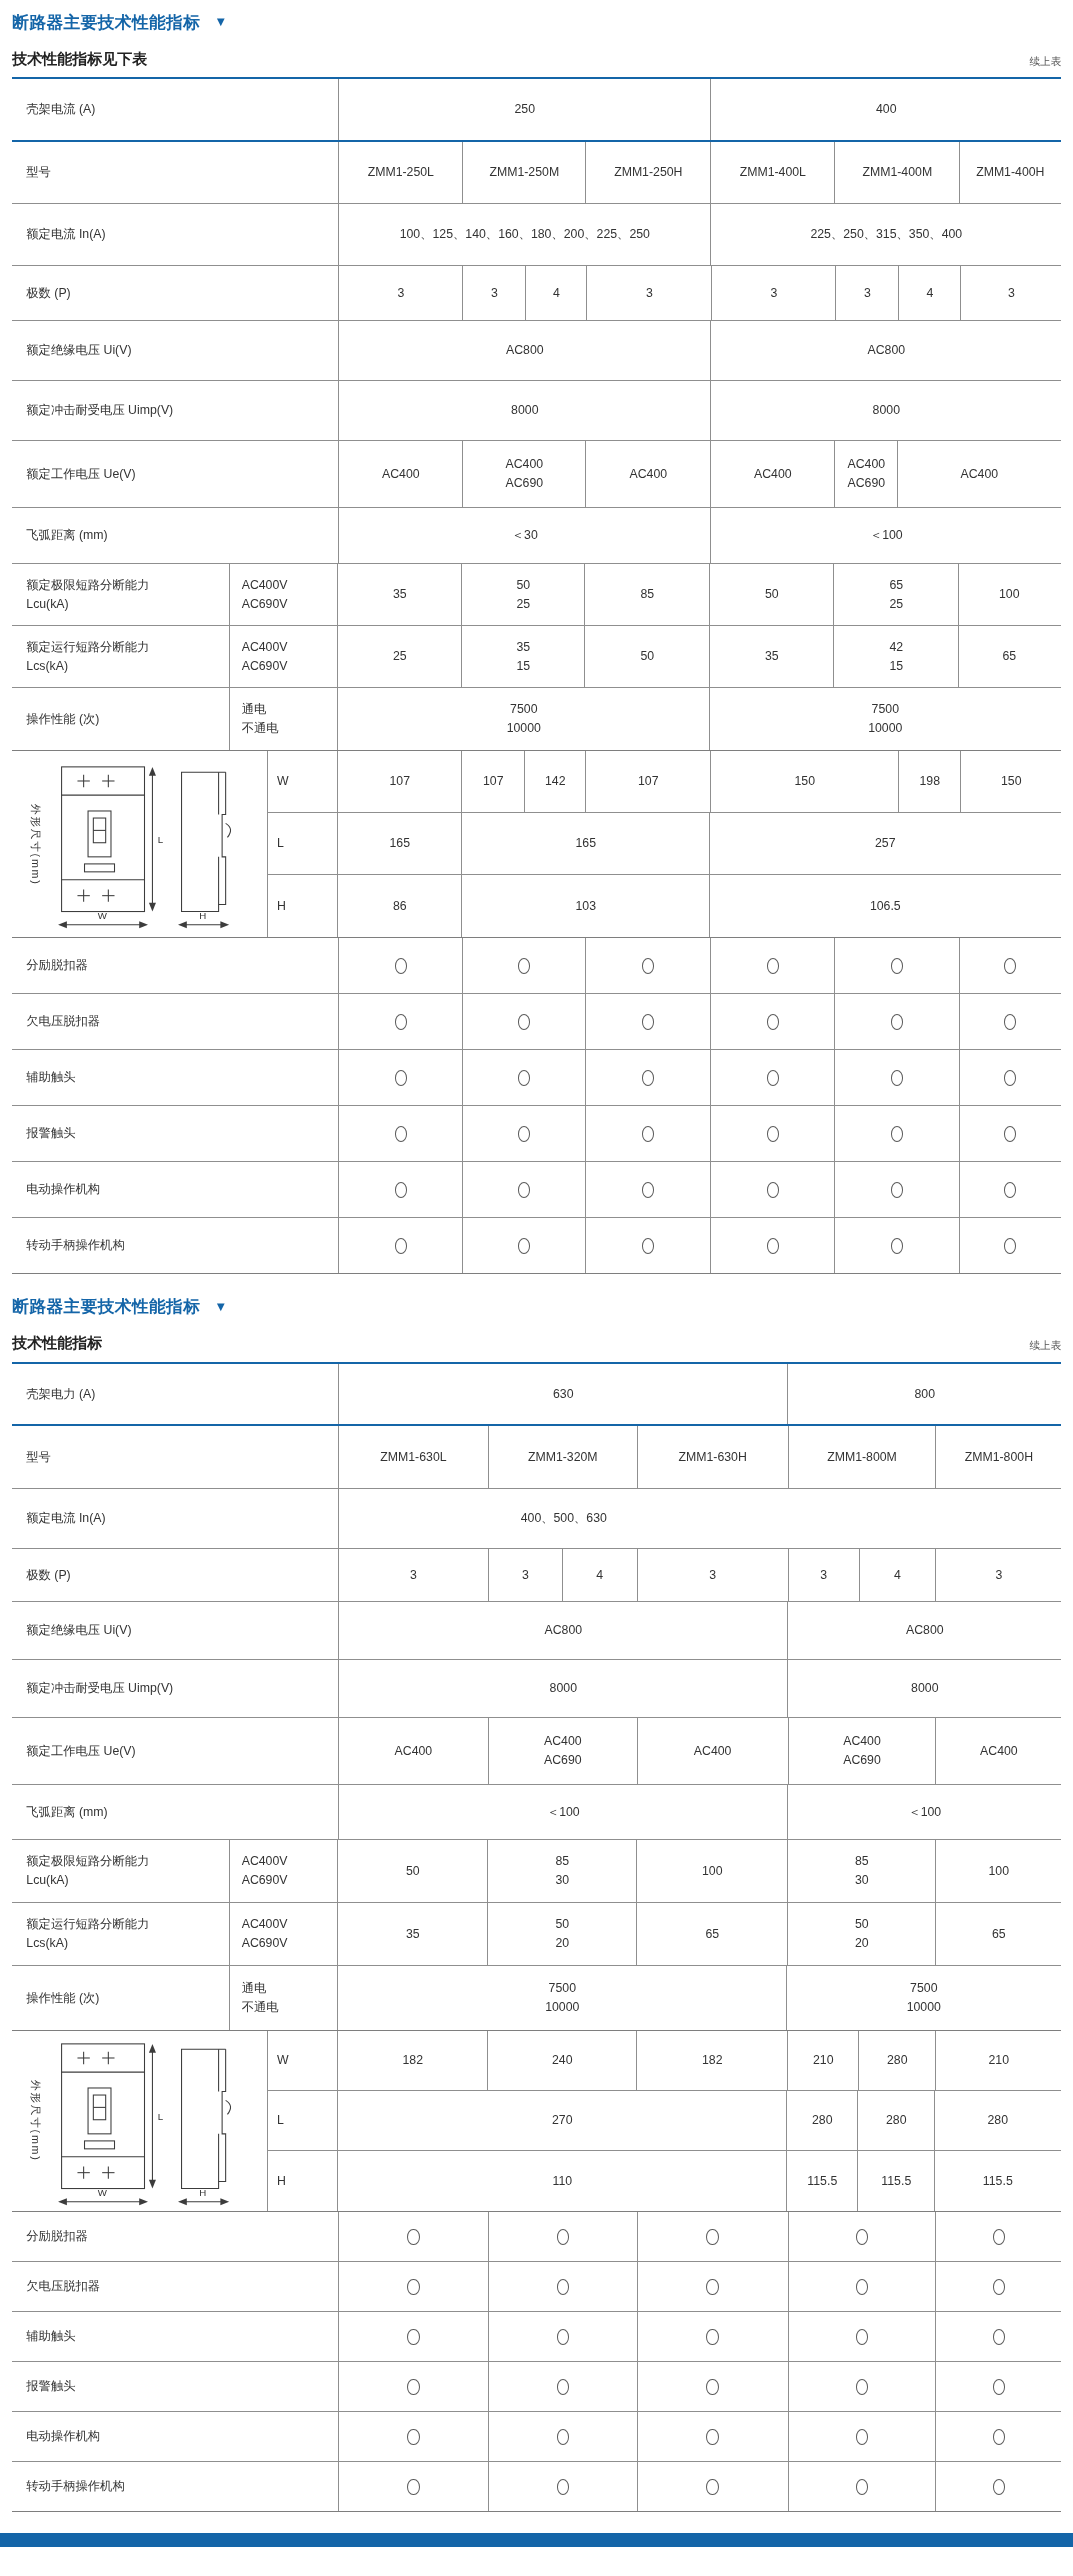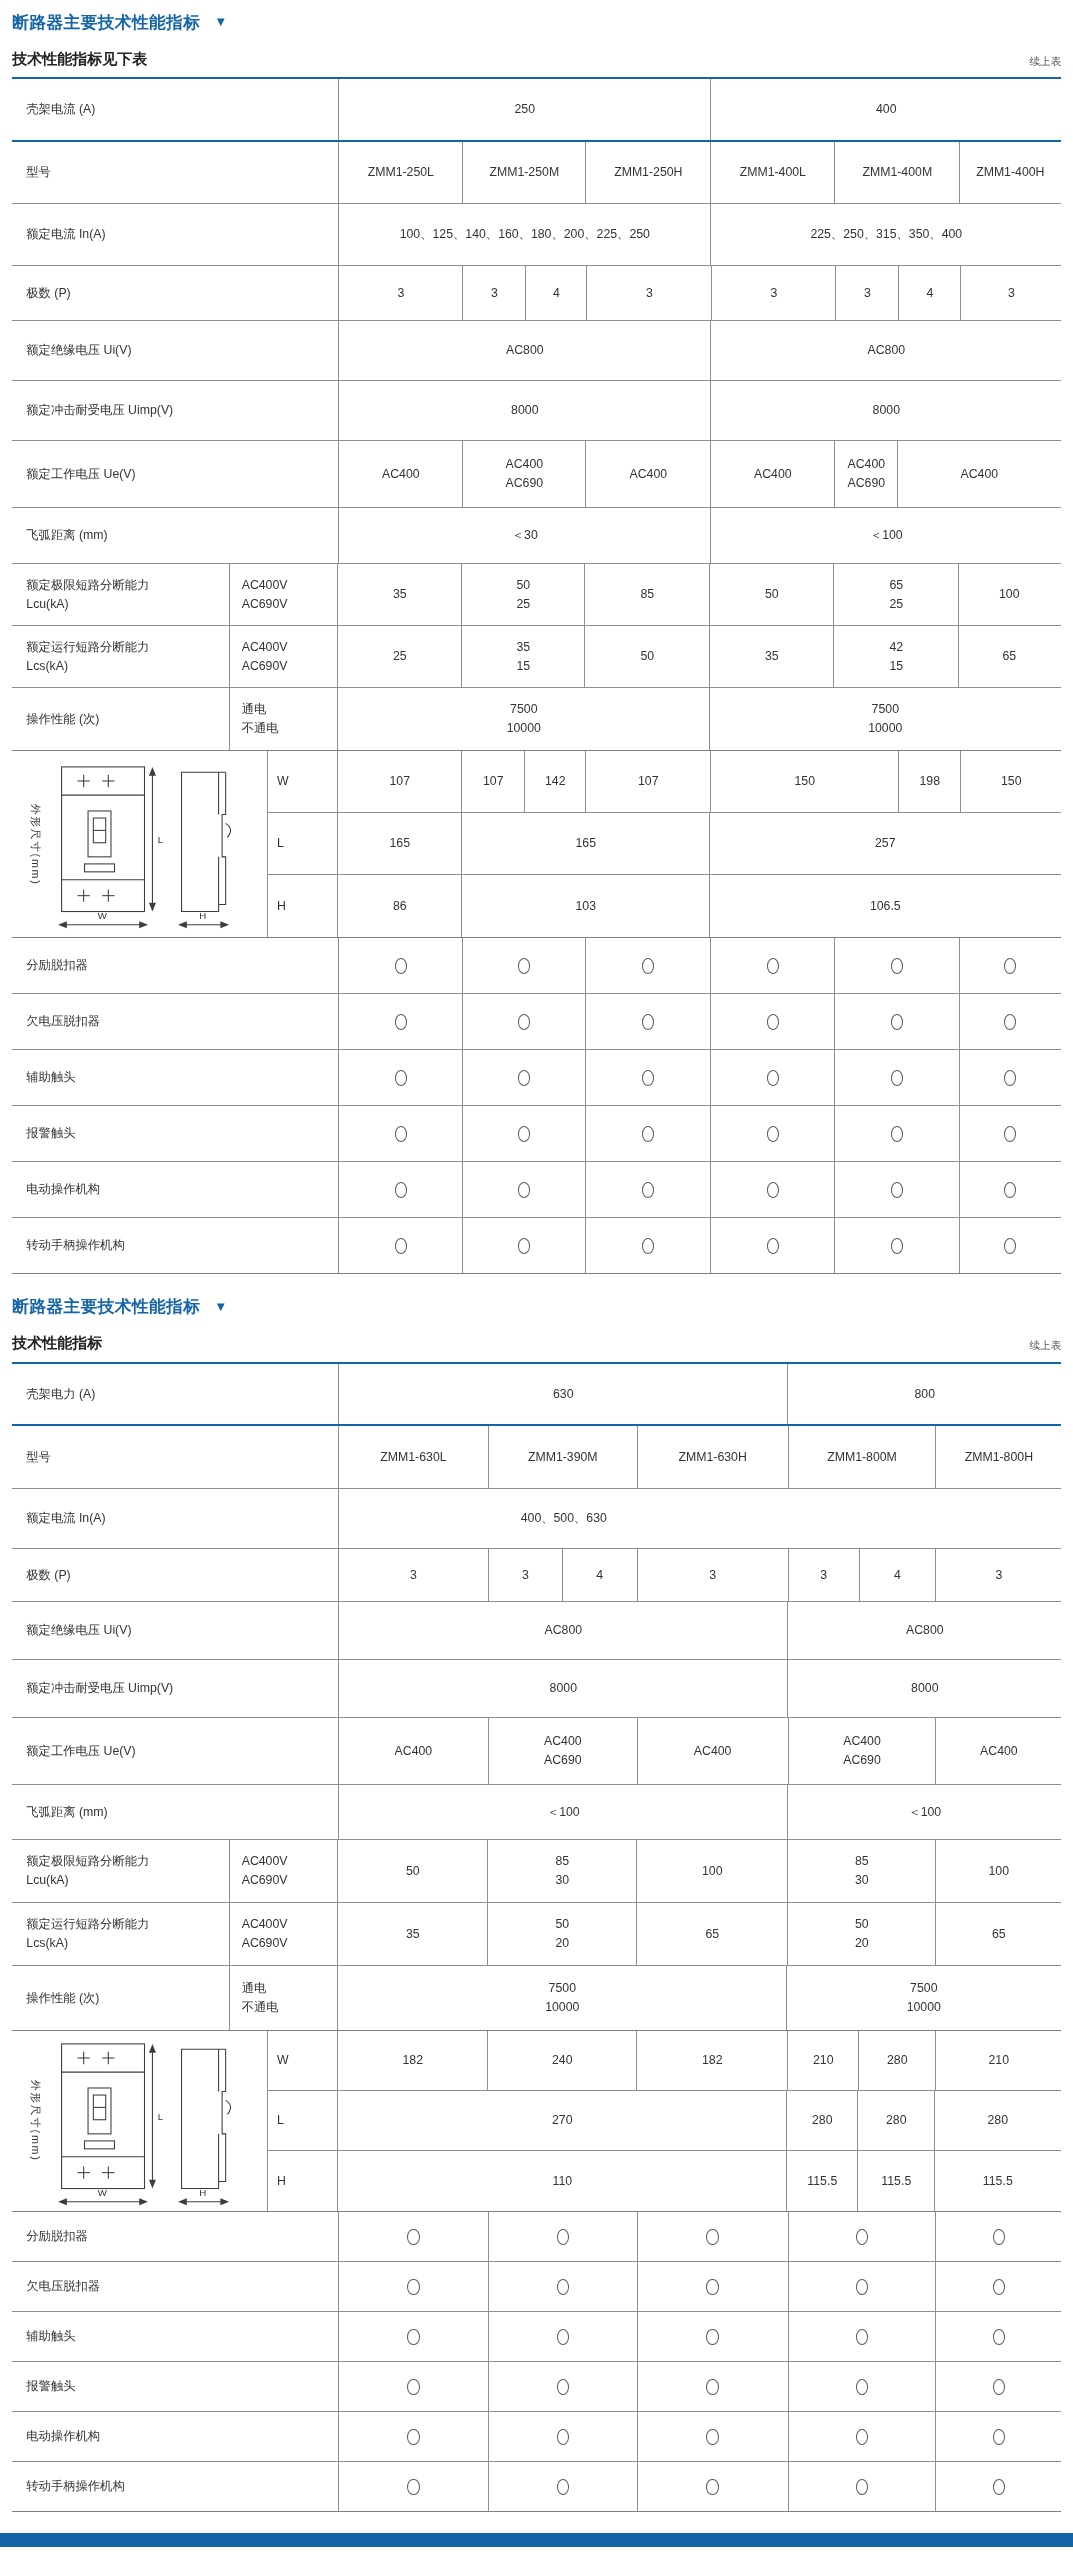--- a/index.html
+++ b/index.html
@@ -551,21 +551,21 @@
           </div>
         </div>
         <div class="trow" style="height: 63px;">
           <div class="tcell label" style="width: 327px;">
             <div class="tline">型号</div>
           </div>
           <div class="tcell" style="width: 150px;">
             <div class="tline">ZMM1-630L</div>
           </div>
           <div class="tcell" style="width: 149px;">
-            <div class="tline">ZMM1-390M</div>
+            <div class="tline">ZMM1-320M</div>
           </div>
           <div class="tcell" style="width: 151px;">
             <div class="tline">ZMM1-630H</div>
           </div>
           <div class="tcell" style="width: 148px; text-align: right;">
             <div class="tline">ZMM1-800M</div>
           </div>
           <div class="tcell" style="width: 125px;">
             <div class="tline">ZMM1-800H</div>
           </div>

